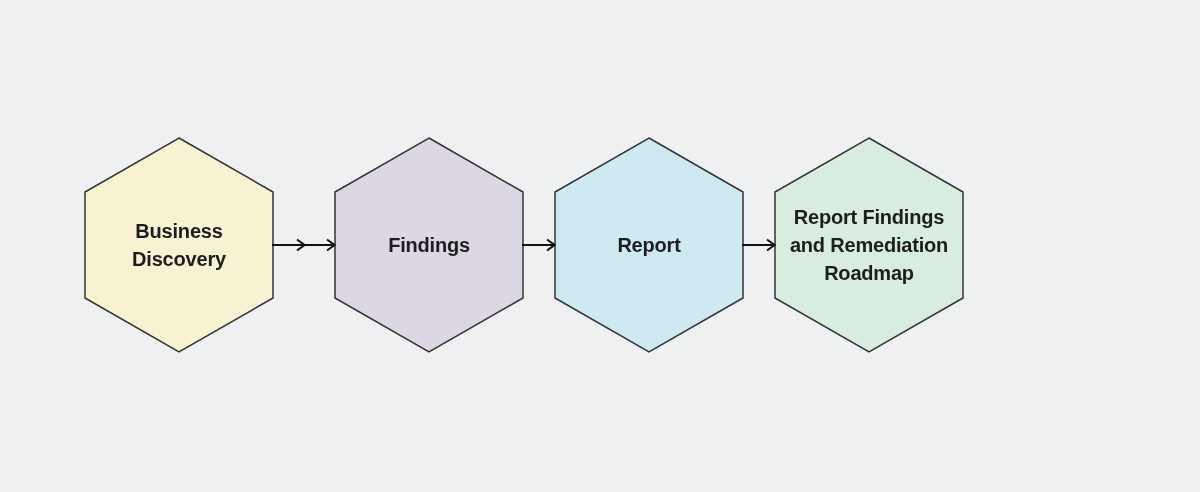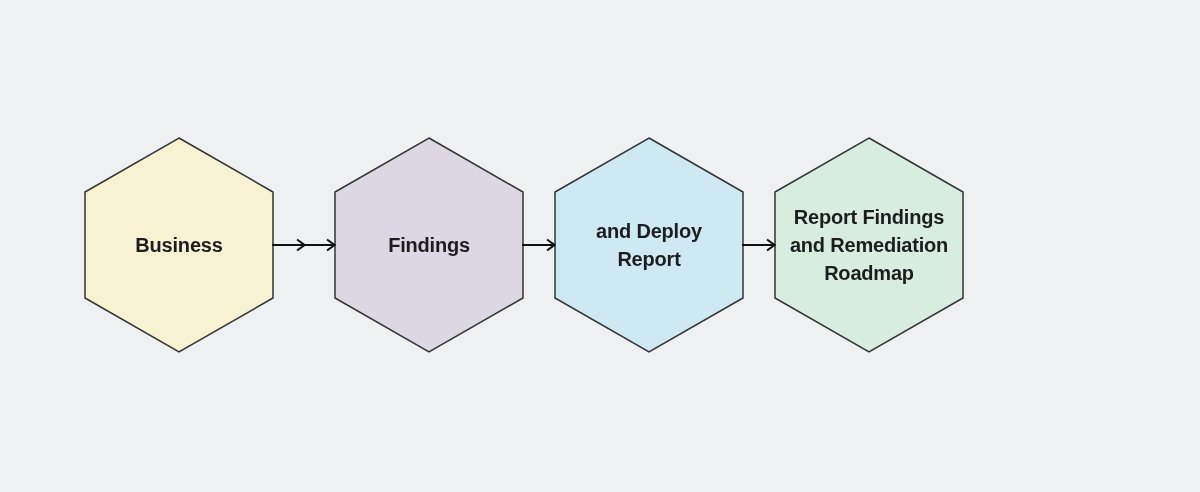--- a/index.html
+++ b/index.html
@@ -85,20 +85,21 @@
 <body>
 
 <div class="flow-row">
 
   <div class="node">
     <svg class="hex-svg" viewBox="0 0 190 216" aria-hidden="true">
       <polygon class="hex-poly" points="95,1 189,55 189,161 95,215 1,161 1,55" style="fill: rgb(246, 242, 210);"></polygon>
     </svg>
     <div class="label" aria-label="Business Environment Discovery">
         <div>Business</div>
+        <div>Discovery</div>
       </div>
   </div>
 
   <div class="arrow">
     <svg viewBox="0 0 34 16" aria-hidden="true">
       <line x1="0" y1="8" x2="32" y2="8"></line>
       <path d="M25,2.5 L32.5,8 L25,13.5"></path>
     </svg>
   </div>
 
@@ -124,21 +125,20 @@
       <line x1="0" y1="8" x2="32" y2="8"></line>
       <path d="M25,2.5 L32.5,8 L25,13.5"></path>
     </svg>
   </div>
 
   <div class="node">
     <svg class="hex-svg" viewBox="0 0 190 216" aria-hidden="true">
       <polygon class="hex-poly" points="95,1 189,55 189,161 95,215 1,161 1,55" style="fill: rgb(207, 233, 243);"></polygon>
     </svg>
     <div class="label" aria-label="Analyze Data and Deploy Tactics">
-        <div>and Deploy</div>
         <div>Report</div>
       </div>
   </div>
 
   <div class="arrow">
     <svg viewBox="0 0 34 16" aria-hidden="true">
       <line x1="0" y1="8" x2="32" y2="8"></line>
       <path d="M25,2.5 L32.5,8 L25,13.5"></path>
     </svg>
   </div>

